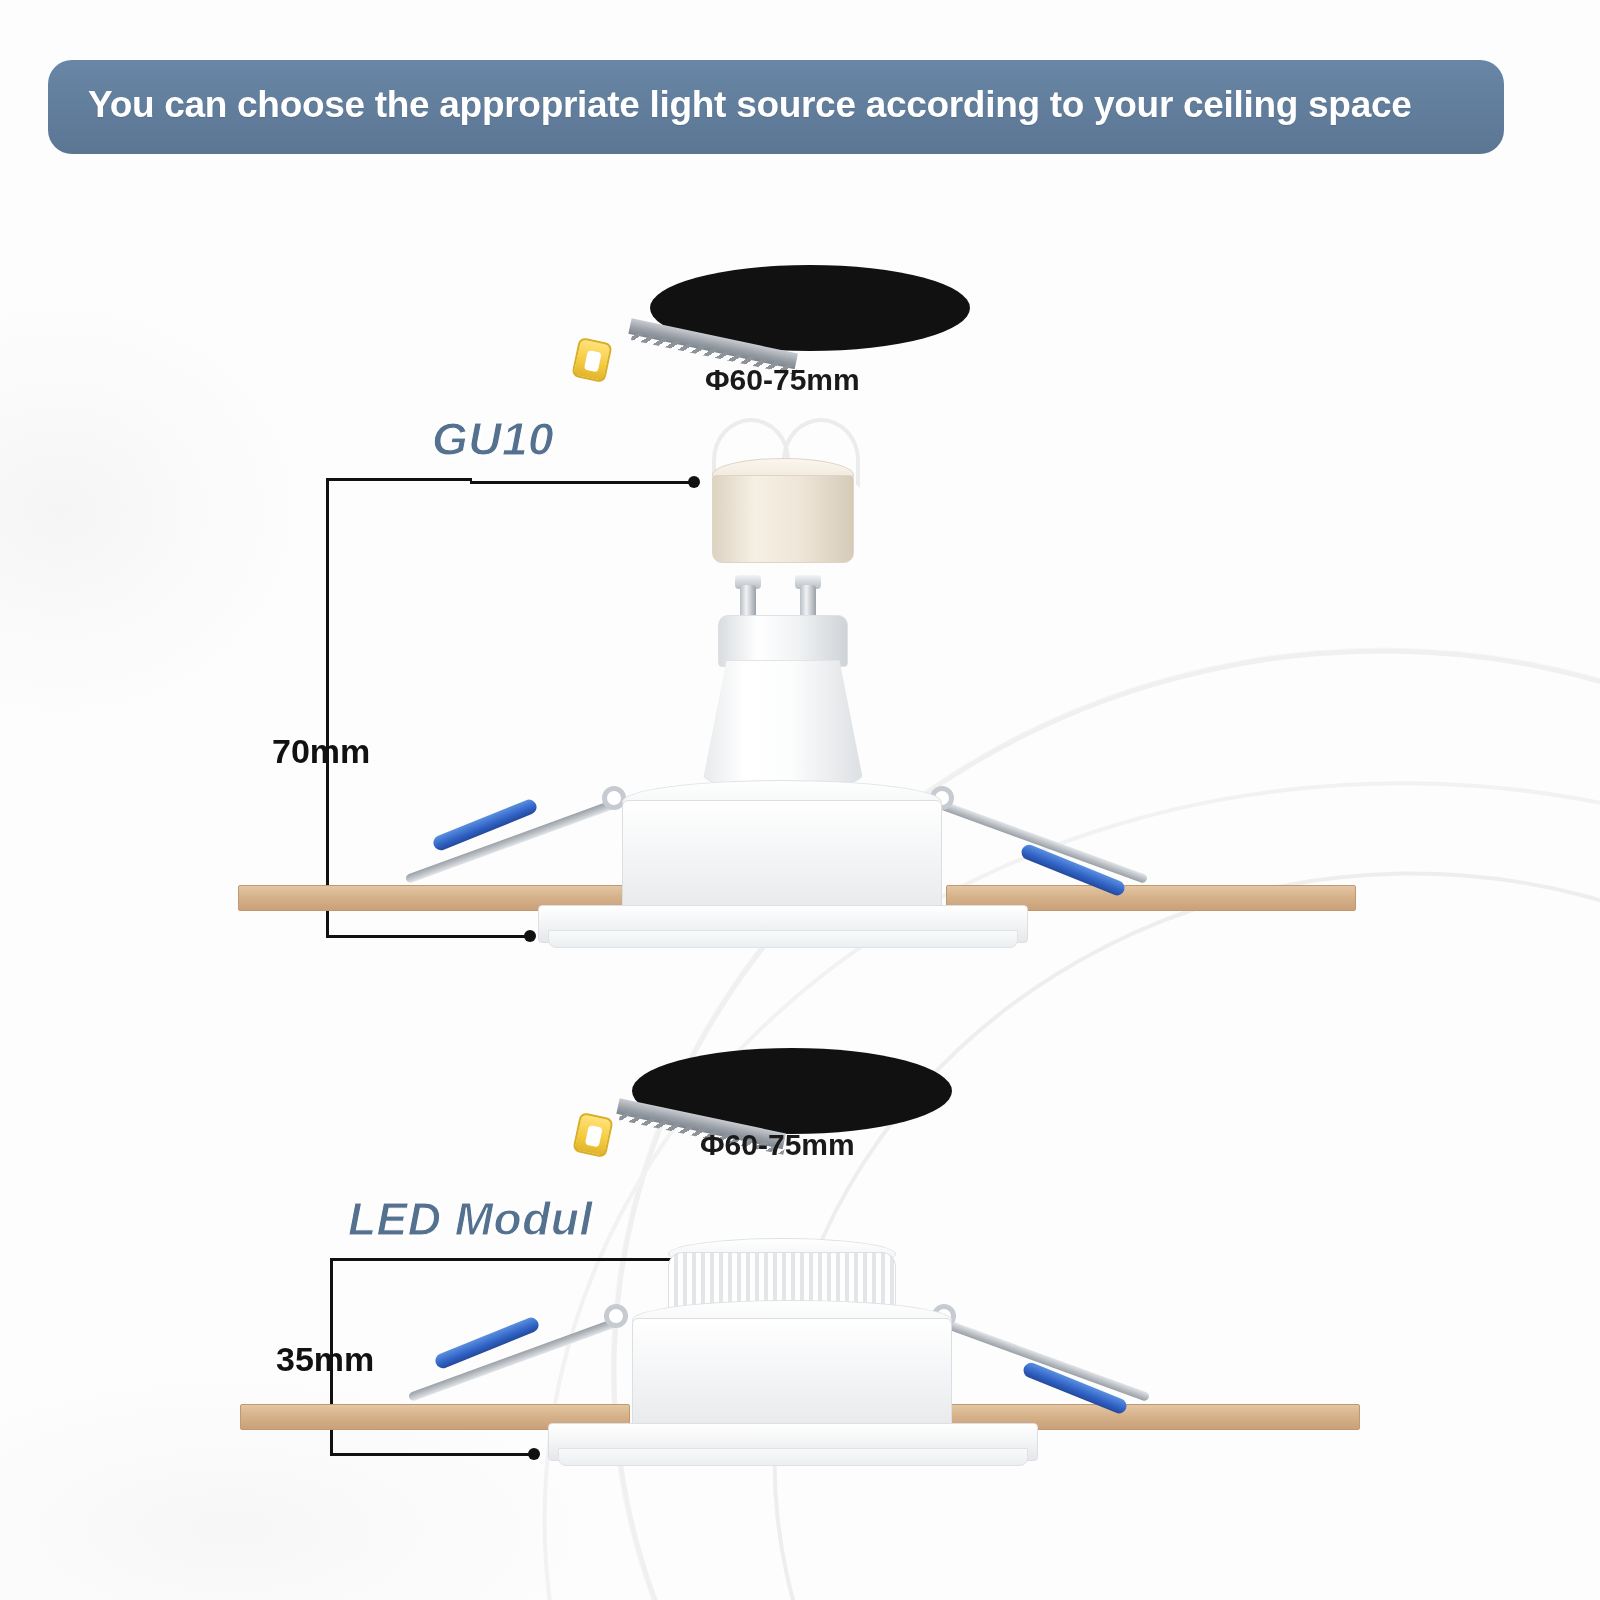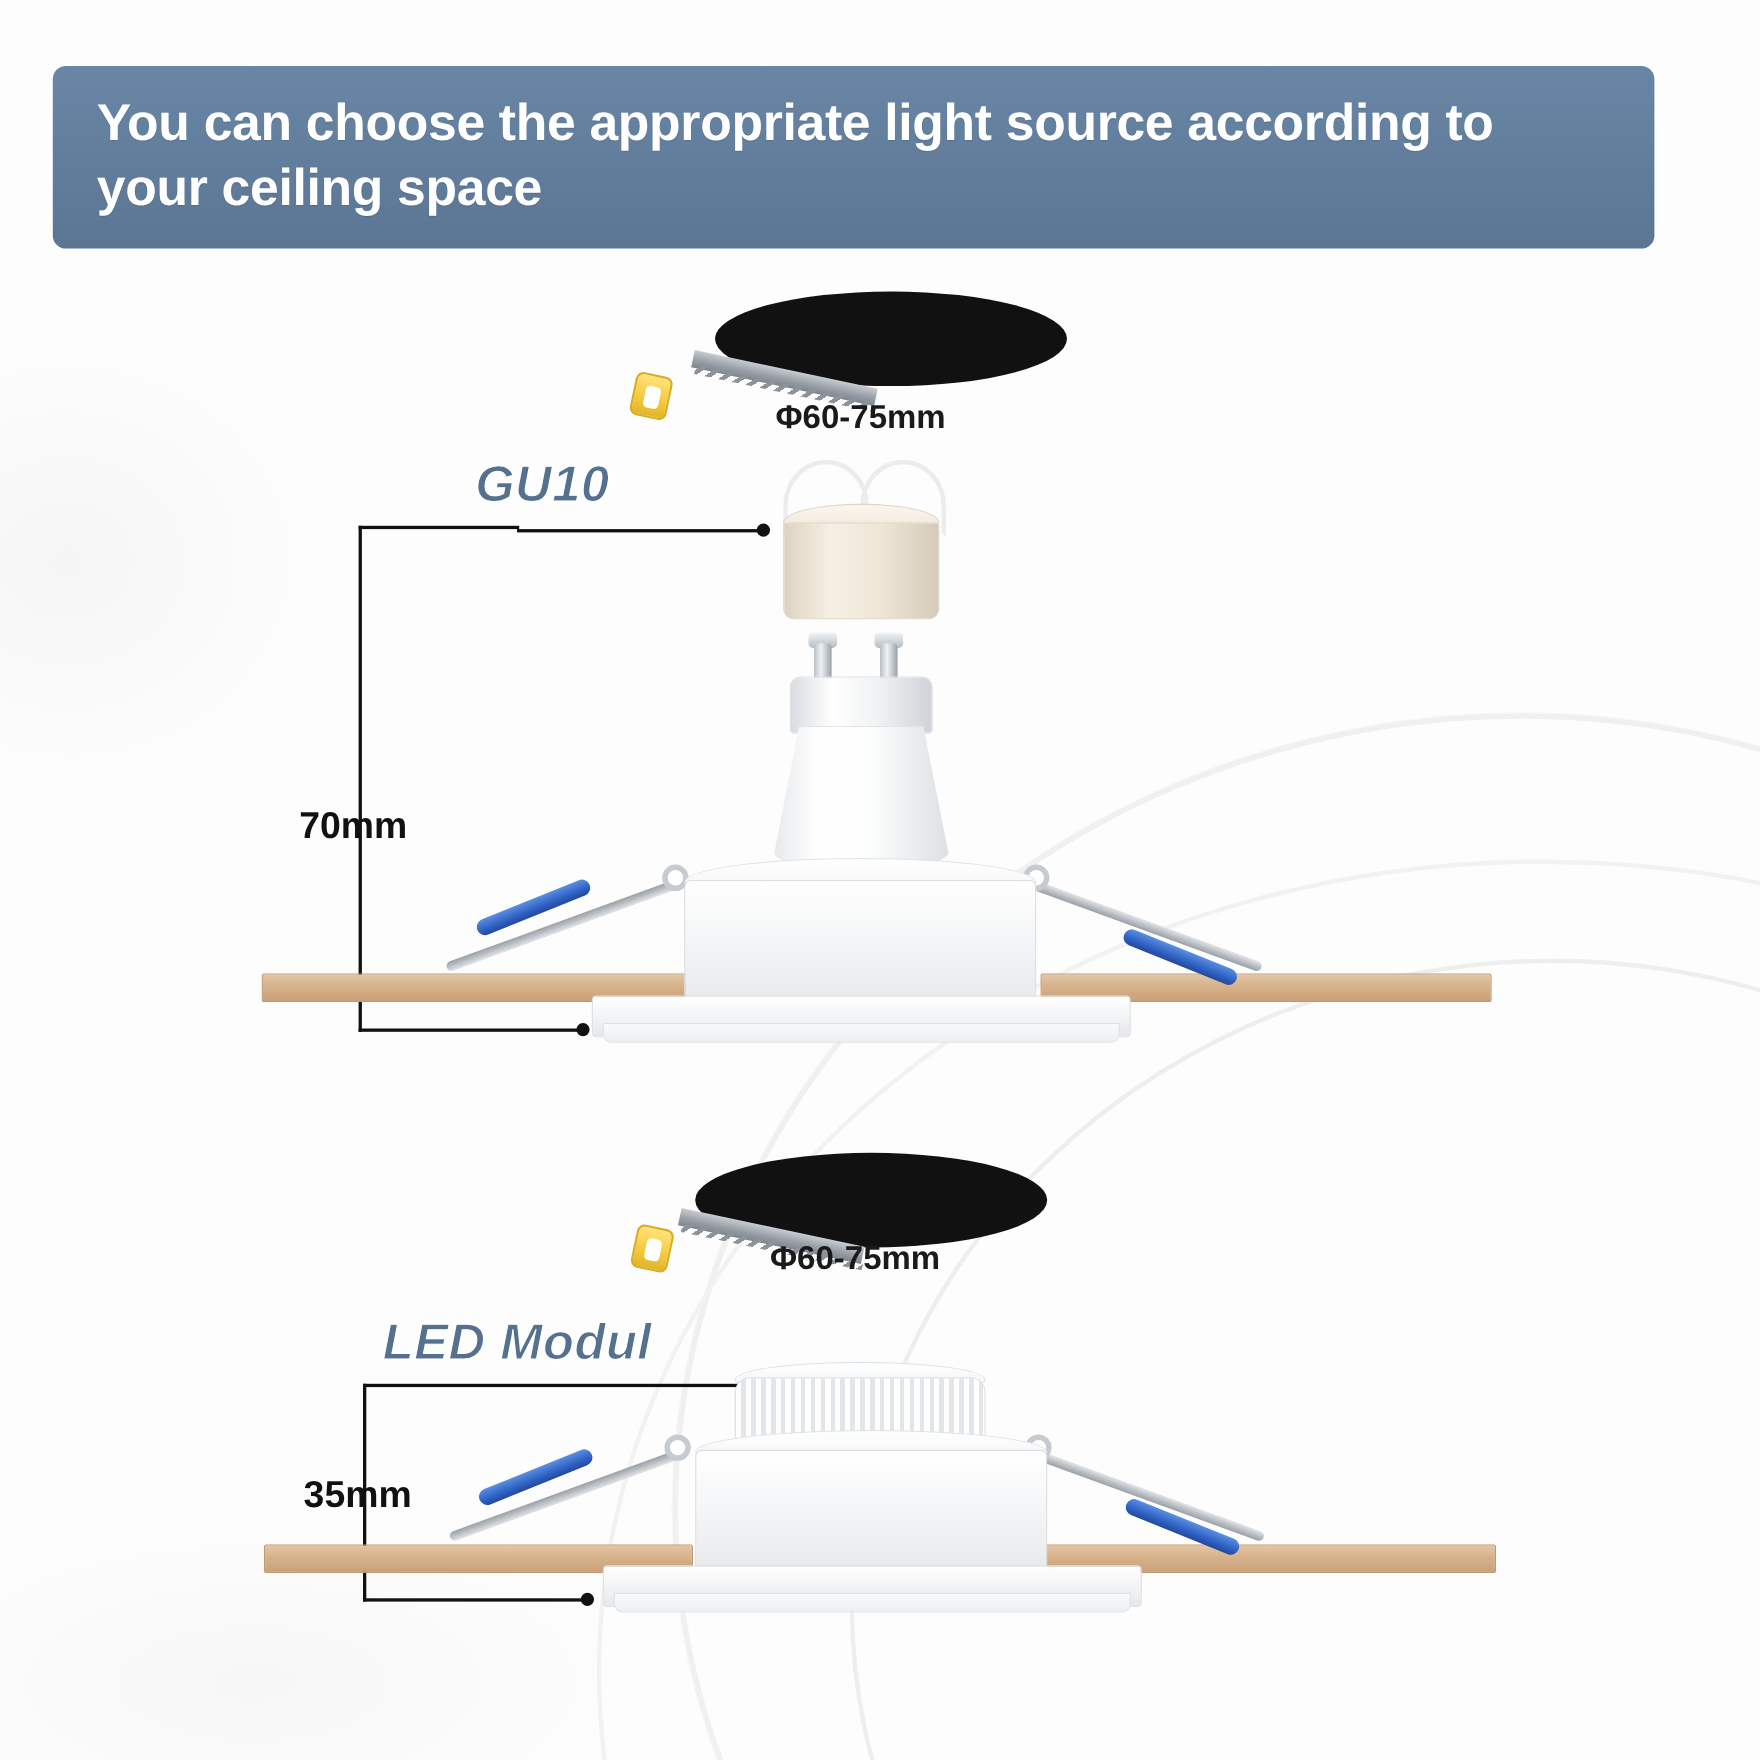--- a/index.html
+++ b/index.html
@@ -68,23 +68,23 @@
   
   .banner {
     position: absolute;
     left: 48px;
     top: 60px;
     width: 1456px;
     box-sizing: border-box;
     padding: 22px 40px 26px 40px;
     background: #5e7a9b;
     background: linear-gradient(180deg, #6a86a6 0%, #5a7693 100%);
-    border-radius: 12px;
+    border-radius: 24px;
     color: #ffffff;
-    font-size: 47px;
+    font-size: 37px;
     font-weight: bold;
     line-height: 1.25;
     letter-spacing: -0.3px;
     text-shadow: 0 1px 1px rgba(0,0,0,0.12);
   }
 
   
   .ceiling {
     position: absolute;
     height: 26px;

